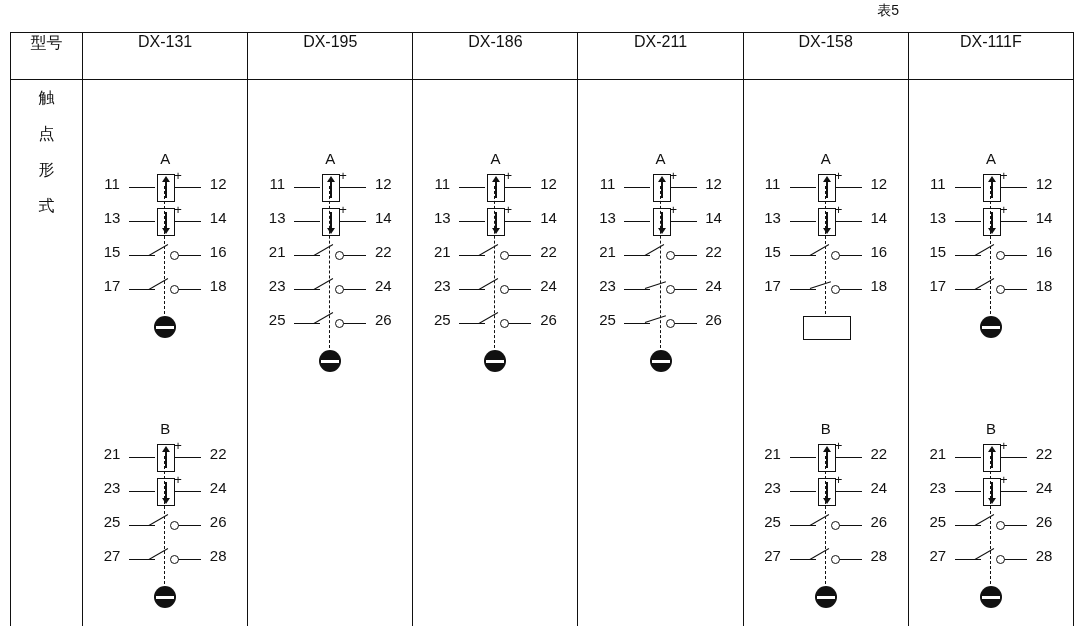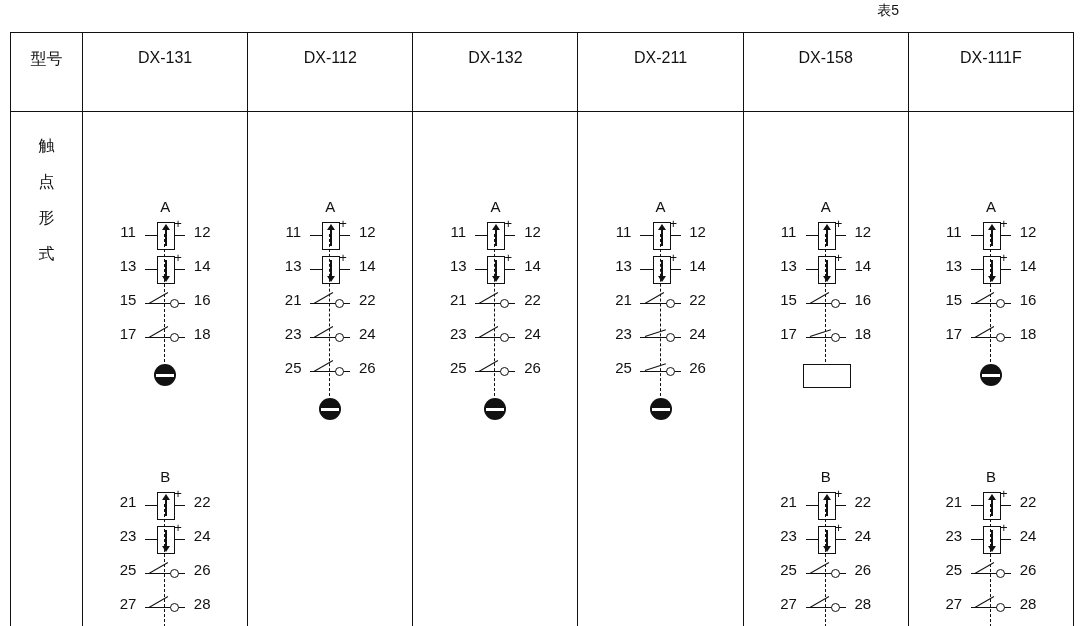--- a/index.html
+++ b/index.html
@@ -22,21 +22,21 @@
 
   table.main{
     position:absolute;
     left:10px; top:32px;
     border-collapse:collapse;
     width:1064px;
     table-layout:fixed;
   }
   table.main td, table.main th{
     border:1px solid #111;
-    padding:16px;
+    padding:0;
     vertical-align:top;
   }
   thead th{
     height:46px;
     font-size:16px;
     font-weight:normal;
     text-align:center;
     vertical-align:middle;
   }
   .col-label{width:72px;}
@@ -191,22 +191,22 @@
         <col class="col-model">
         <col class="col-model">
       <col class="col-model">
         <col class="col-model">
         <col class="col-model">
     </colgroup>
     <thead>
       <tr>
         <th>型号</th>
         <th>DX-131</th>
-        <th>DX-112</th>
-        <th>DX-132</th>
+        <th>DX-195</th>
+        <th>DX-186</th>
         <th>DX-211</th>
         <th>DX-158</th>
         <th>DX-111F</th>
       </tr>
     </thead>
     <tbody>
       <tr>
         <td class="rowlabel">
           <span class="ch">触</span>
           <span class="ch">点</span>

